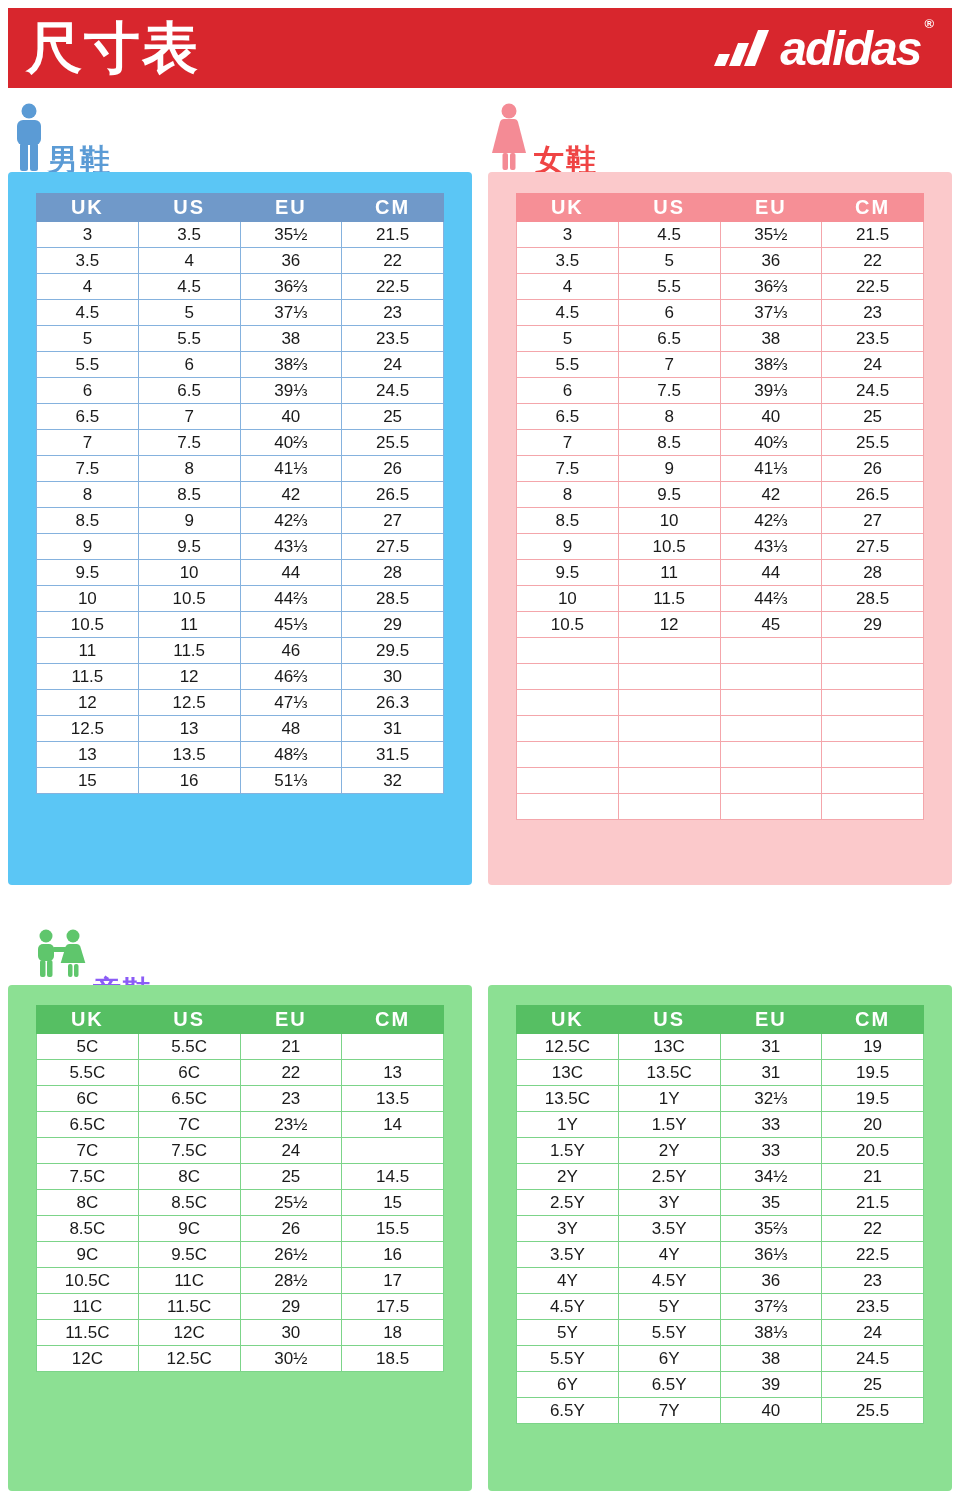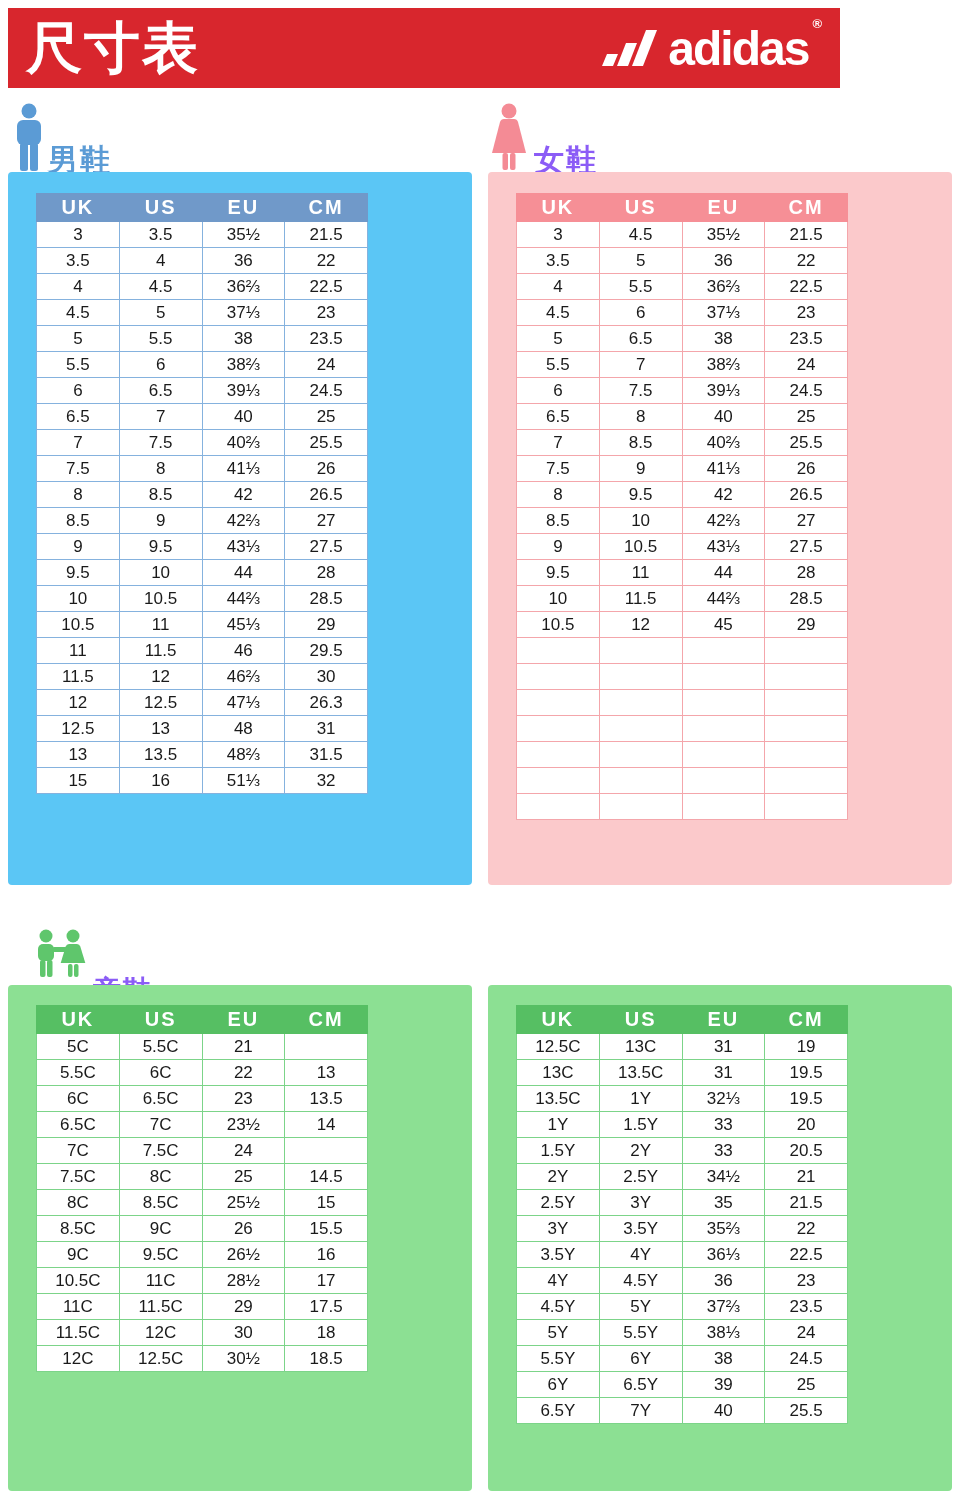--- a/index.html
+++ b/index.html
@@ -4,53 +4,53 @@
 <style>
   * { margin:0; padding:0; box-sizing:border-box; }
   html,body { background:#ffffff; }
   body {
     width:960px; height:1501px; position:relative; overflow:hidden;
     font-family:"Liberation Sans","DejaVu Sans",sans-serif;
     color:#1a1a1a;
   }
   
   .banner {
-    position:absolute; left:8px; top:8px; width:832px; height:80px;
+    position:absolute; left:8px; top:8px; width:944px; height:80px;
     background:#d8262d; display:flex; align-items:center; justify-content:space-between;
     padding:0 18px;
   }
   .banner h1 {
     color:#ffffff; font-size:56px; font-weight:bold; letter-spacing:2px;
     line-height:80px;
   }
   .logo { display:flex; align-items:flex-end; gap:8px; padding-bottom:12px; }
   .logo svg { display:block; }
   .wordmark {
     color:#ffffff; font-size:48px; font-weight:bold; letter-spacing:-2px;
-    line-height:0.82; font-family:"Liberation Sans","DejaVu Sans",sans-serif;
+    line-height:0.82; font-family:"Liberation Sans","DejaVu Sans",sans-serif;font-style:italic;
   }
   .reg { color:#ffffff; font-size:13px; font-weight:bold; align-self:flex-start; margin-left:-4px; }
 
   
   .sec-icon { position:absolute; }
   .sec-label { position:absolute; font-weight:bold; letter-spacing:2px; }
   .men-label   { left:48px;  top:140px; font-size:30px; color:#5b9bd5;text-align:right; }
-  .women-label { left:534px; top:140px; font-size:30px; color:#8b5cf6; }
+  .women-label { left:534px; top:140px; font-size:30px; color:#ef4444; }
   .kids-label  { left:93px;  top:944px; font-size:28px; color:#8b5cf6;margin-top:28px; }
 
   
   .panel { position:absolute; border-radius:4px; }
   .panel-men   { left:8px;   top:172px; width:464px; height:713px; background:#5bc6f5; }
   .panel-women { left:488px; top:172px; width:464px; height:713px; background:#fbc9cb; }
   .panel-kids-l{ left:8px;   top:985px; width:464px; height:506px; background:#8ce093; }
   .panel-kids-r{ left:488px; top:985px; width:464px; height:506px; background:#8ce093; }
 
   
   table {
-    position:absolute; left:28px; top:21px; width:332px;
+    position:absolute; left:28px; top:21px; width:408px;
     border-collapse:collapse; background:#ffffff; table-layout:fixed;
   }
   .panel-kids-l table, .panel-kids-r table { top:20px; }
   th {
     height:28px; color:#ffffff; font-weight:bold; font-size:20px; letter-spacing:2px;
     text-align:center;
   }
   td {
     height:26px; font-size:17px; text-align:center; background:#ffffff;
   }

